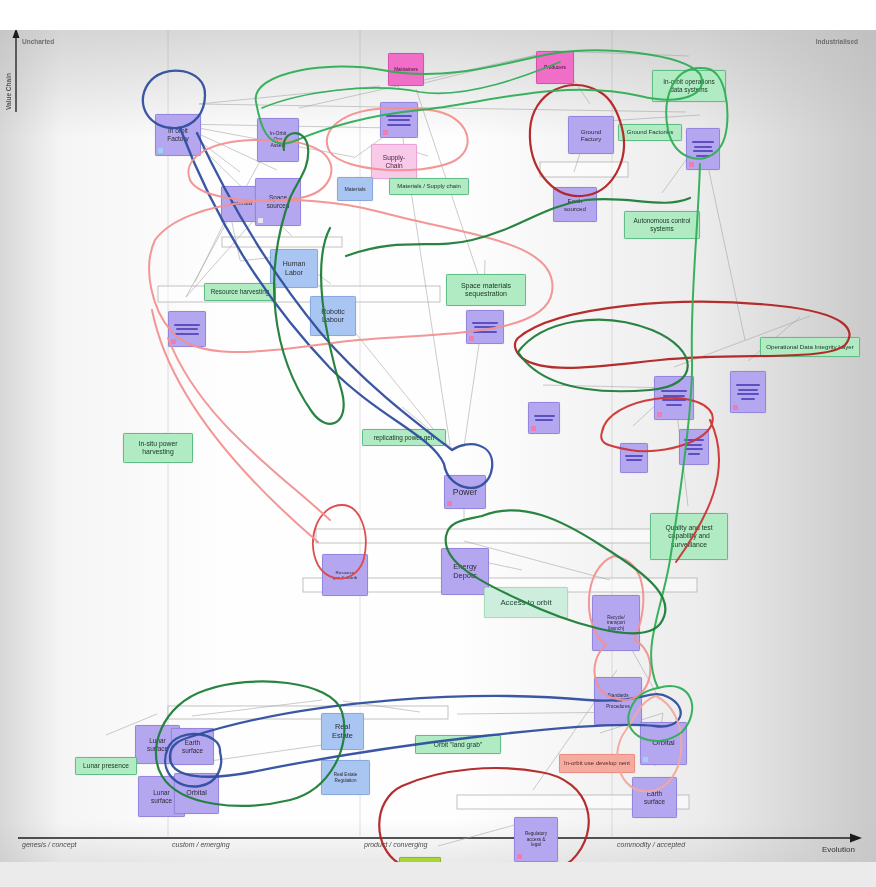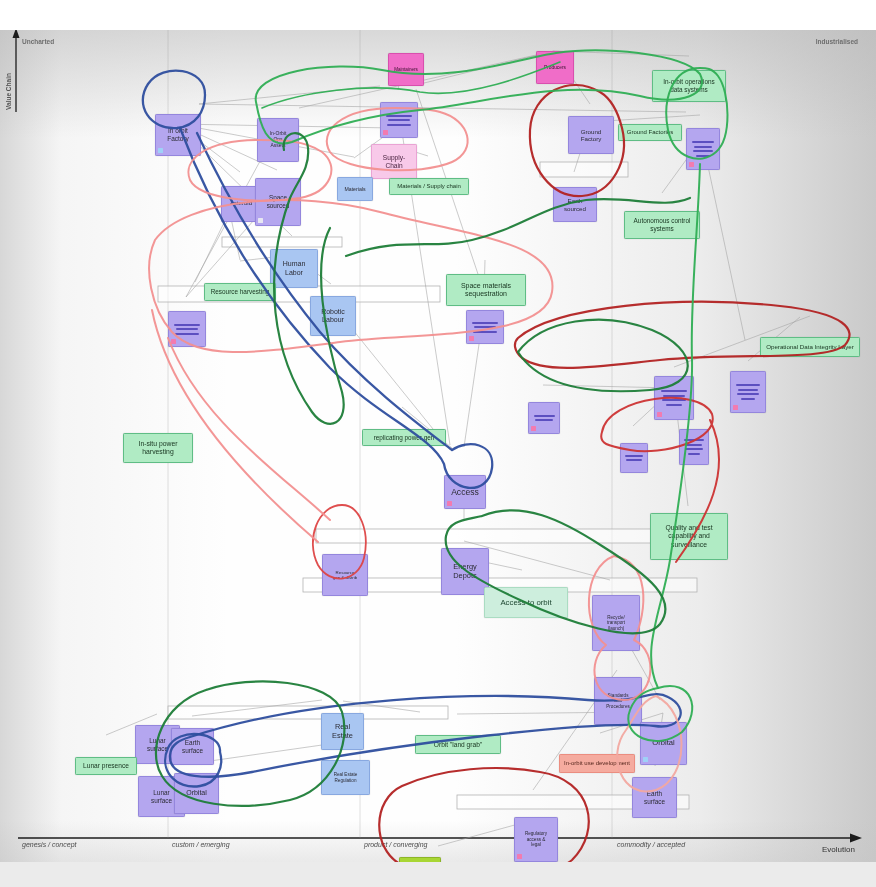--- a/index.html
+++ b/index.html
@@ -164,21 +164,21 @@
         <div class="note purple" style="left: 466px; top: 280px; width: 36px; height: 32px; font-size: 6px;"><div class="nlines"><i></i><i></i><i></i></div><span class="tag pink"></span></div>
         <div class="note green" style="left: 760px; top: 307px; width: 98px; height: 18px; font-size: 6.2px;"><span>Operational Data Integrity Layer</span></div>
         <div class="note purple" style="left: 528px; top: 372px; width: 30px; height: 30px; font-size: 6px;"><div class="nlines"><i></i><i></i></div><span class="tag pink"></span></div>
         <div class="note purple" style="left: 654px; top: 346px; width: 38px; height: 42px; font-size: 6px;"><div class="nlines"><i></i><i></i><i></i><i></i></div><span class="tag pink"></span></div>
         <div class="note purple" style="left: 730px; top: 341px; width: 34px; height: 40px; font-size: 6px;"><div class="nlines"><i></i><i></i><i></i><i></i></div><span class="tag pink"></span></div>
         <div class="note purple" style="left: 620px; top: 413px; width: 26px; height: 28px; font-size: 6px;"><div class="nlines"><i></i><i></i></div></div>
         <div class="note purple" style="left: 679px; top: 399px; width: 28px; height: 34px; font-size: 6px;"><div class="nlines"><i></i><i></i><i></i><i></i></div></div>
         <div class="note green" style="left: 123px; top: 403px; width: 68px; height: 28px; font-size: 6.8px;"><span>In-situ power
 harvesting</span></div>
         <div class="note green" style="left: 362px; top: 399px; width: 82px; height: 15px; font-size: 6.4px;"><span>replicating power gen</span></div>
-        <div class="note purple" style="left: 444px; top: 445px; width: 40px; height: 32px; font-size: 8.6px;"><span>Access</span><span class="tag pink"></span></div>
+        <div class="note purple" style="left: 444px; top: 445px; width: 40px; height: 32px; font-size: 8.6px;"><span>Power</span><span class="tag pink"></span></div>
         <div class="note purple" style="left: 322px; top: 524px; width: 44px; height: 40px; font-size: 4.4px;"><span>Resource
 gen &amp; distrib</span></div>
         <div class="note purple" style="left: 441px; top: 518px; width: 46px; height: 45px; font-size: 7.4px;"><span>Energy
 Depots</span></div>
         <div class="note greenlight" style="left: 484px; top: 557px; width: 82px; height: 29px; font-size: 7.8px;"><span>Access to orbit</span></div>
         <div class="note green" style="left: 650px; top: 483px; width: 76px; height: 45px; font-size: 6.8px;"><span>Quality and test
 capability and
 surveillance</span></div>
         <div class="note purple" style="left: 592px; top: 565px; width: 46px; height: 54px; font-size: 4.6px;"><span>Recycle/
 transport

